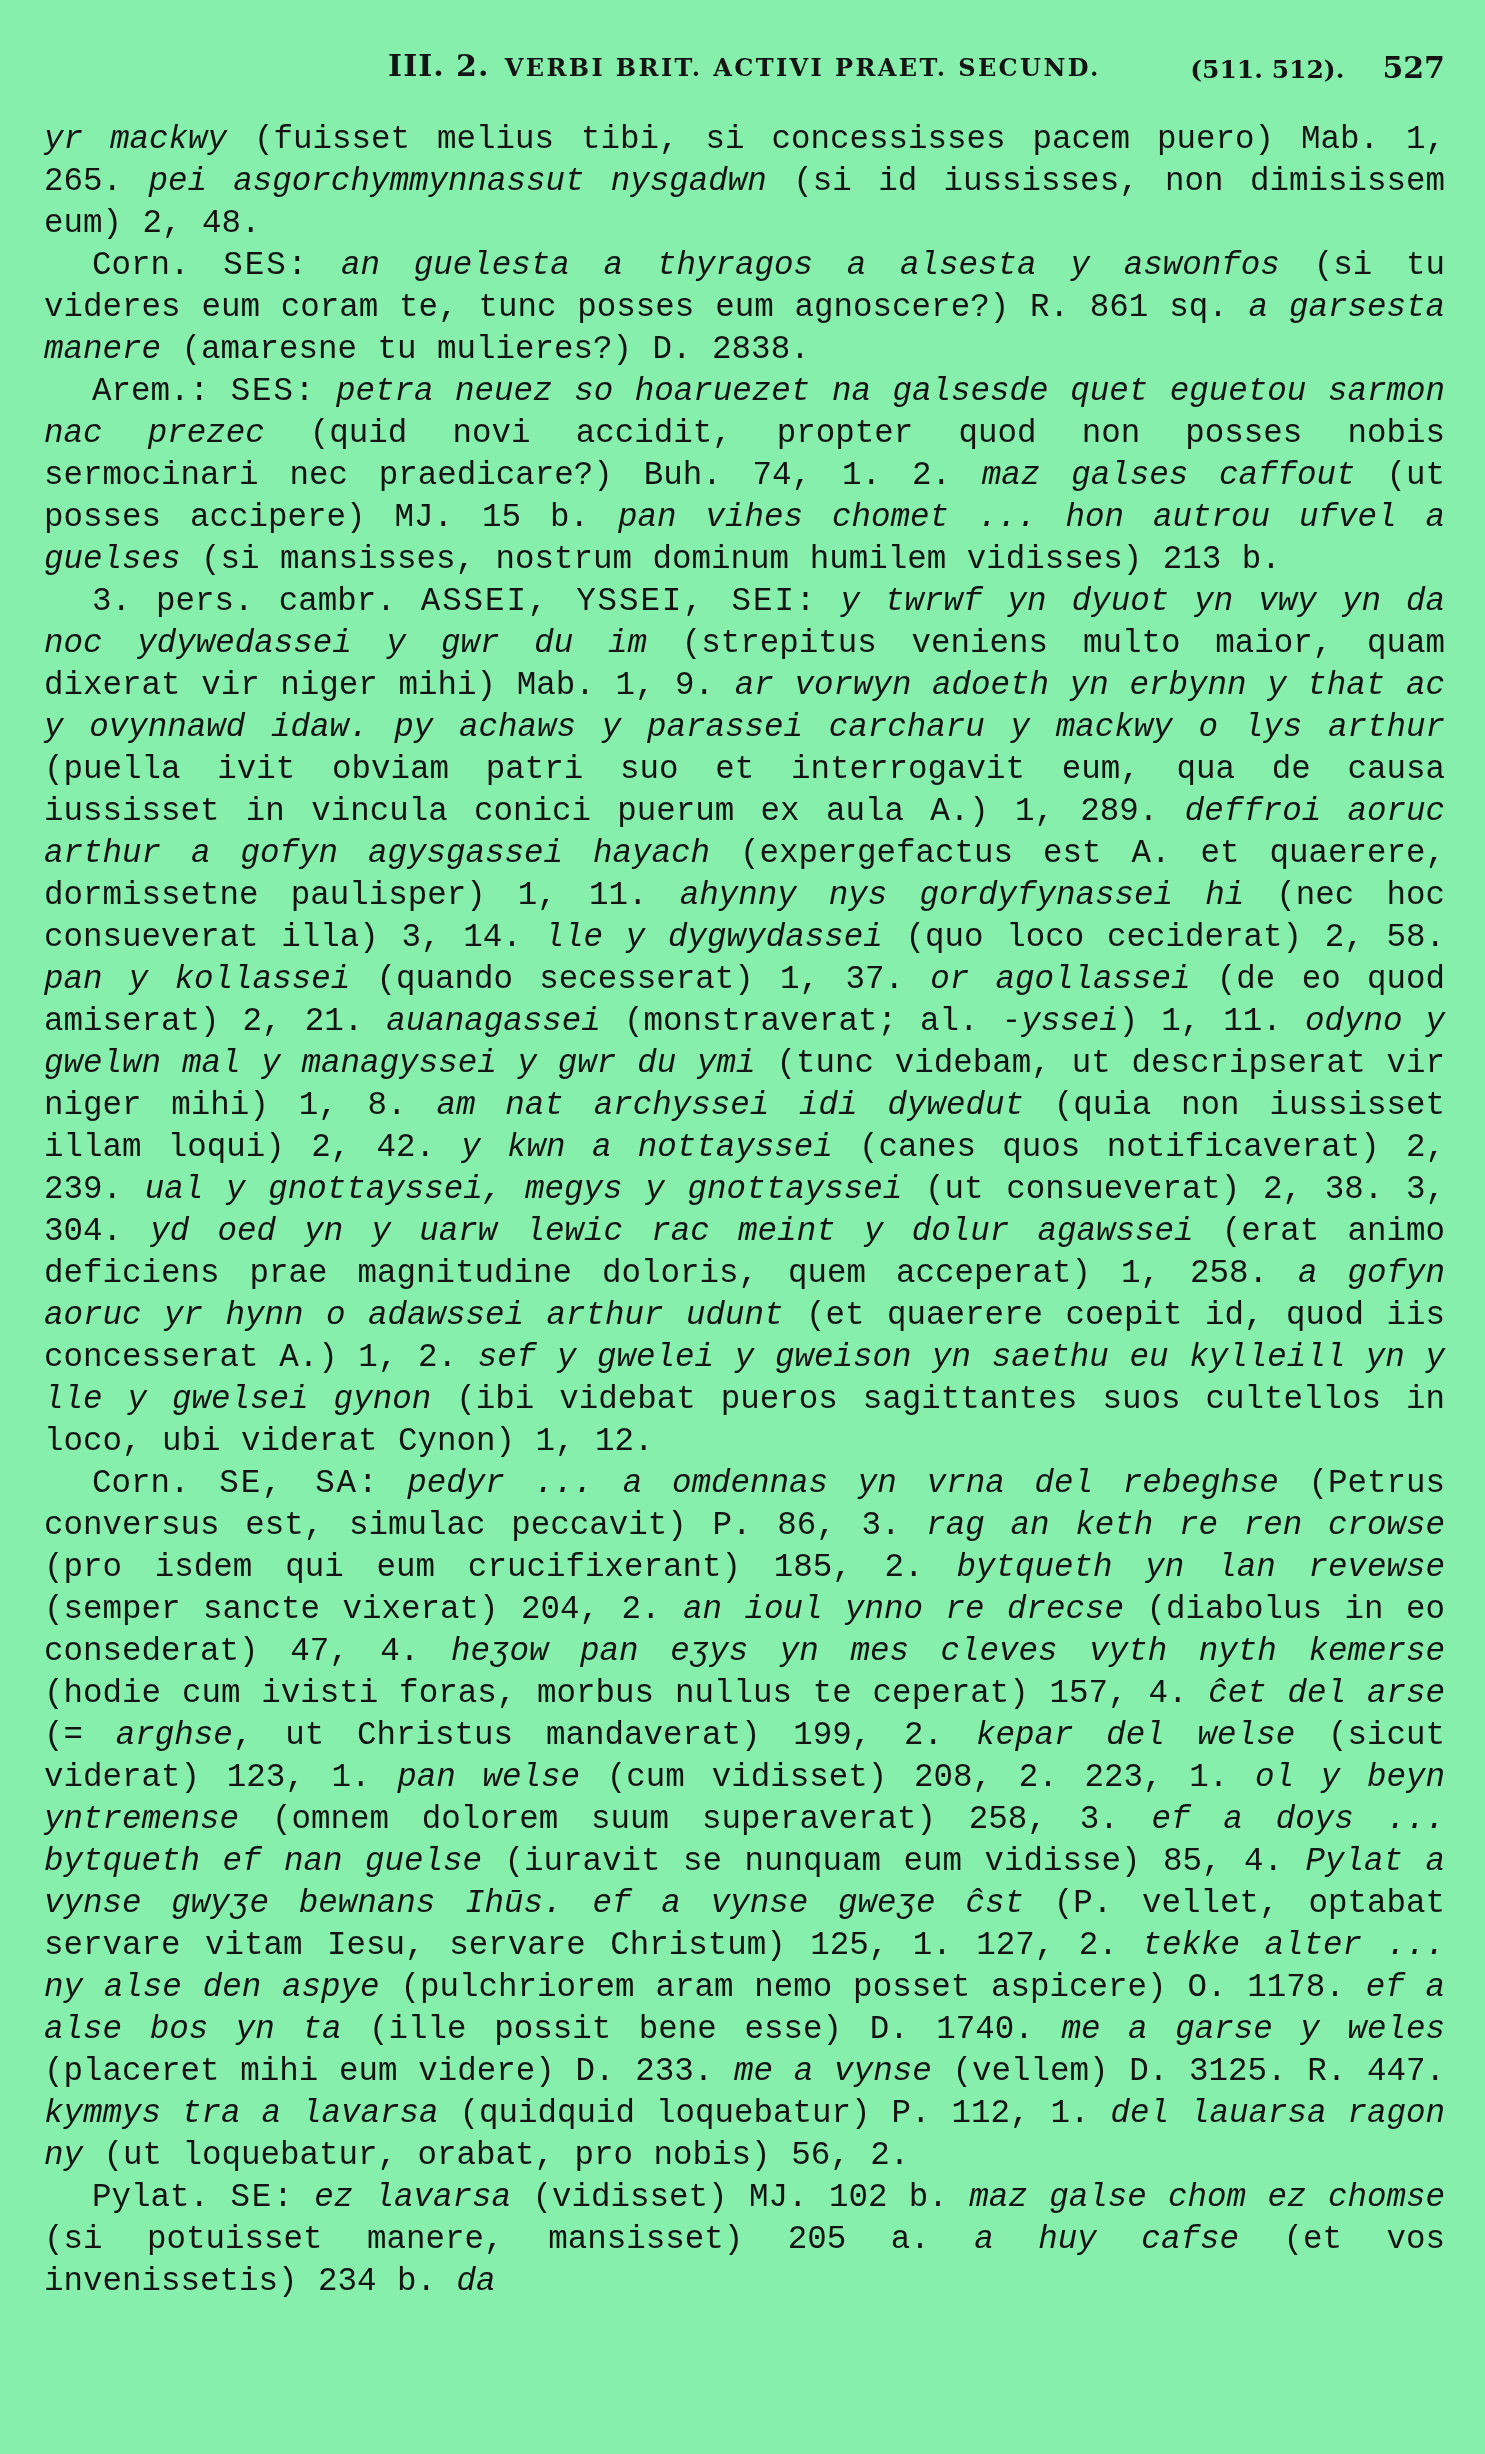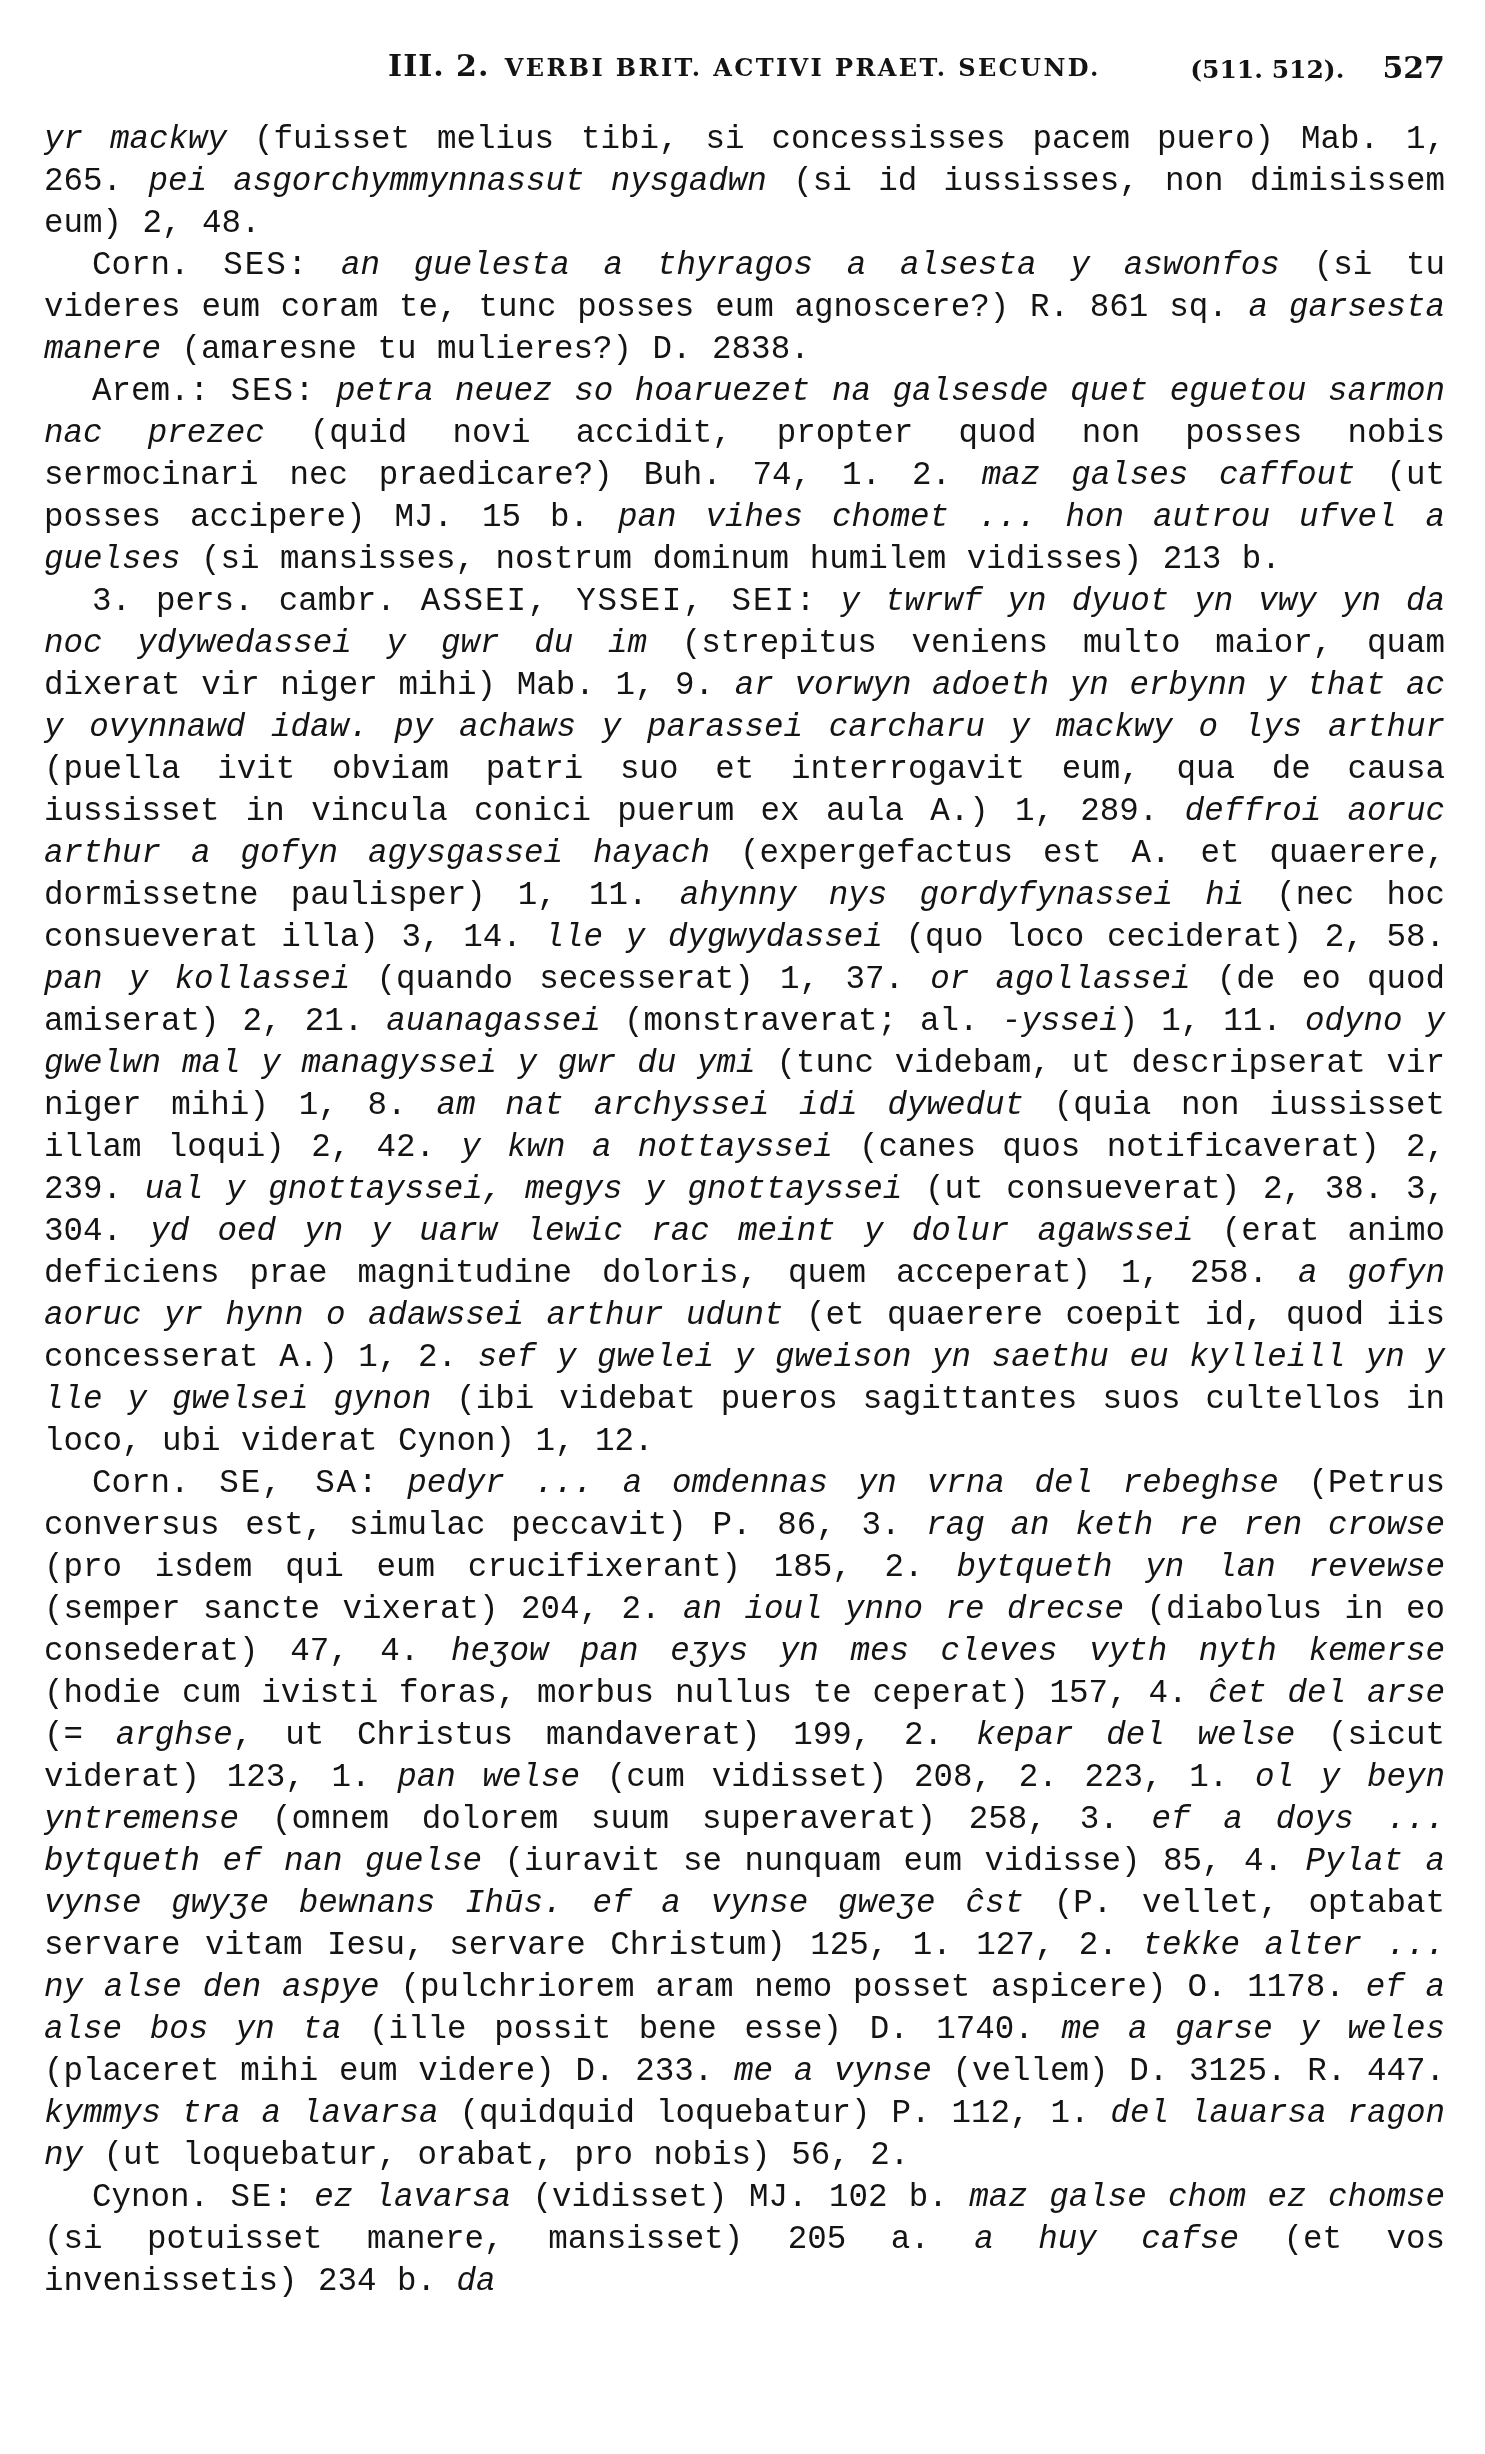--- a/index.html
+++ b/index.html
@@ -4,21 +4,21 @@
 <style>
   html, body { margin: 0; padding: 0; }
   body {
     background: #e9e9e6;
     font-family: "DejaVu Serif", "Liberation Serif", serif;
   }
   .page {
     width: 1485px;
     height: 2455px;
     margin: 0 auto;
-    background: #ffffff;
+    background: #86efac;
     box-sizing: border-box;
     padding: 48px 40px 29px 44px;
     color: #141414;
     overflow: hidden;
   }
   .running-header {
     position: relative;
     height: 44px;
     margin-bottom: 27px;
     white-space: nowrap;
@@ -78,16 +78,16 @@
     <div class="header-right">
       <span class="col-ref">(511. 512).</span><span class="pagenum">527</span>
     </div>
   </div>
   <div class="text-block">
       <p class="para"><span class="it">yr mackwy </span><span>(fuisset melius tibi, si concessisses pacem puero) Mab. 1, 265. </span><span class="it">pei asgorchymmynnassut nysgadwn </span><span>(si id iussisses, non dimisissem eum) 2, 48.</span></p>
       <p class="para indent"><span>Corn. </span><span class="sp">SES</span><span>: </span><span class="it">an guelesta a thyragos a alsesta y aswonfos </span><span>(si tu videres eum coram te, tunc posses eum agnoscere?) R. 861 sq. </span><span class="it">a garsesta manere </span><span>(amaresne tu mulieres?) D. 2838.</span></p>
       <p class="para indent"><span>Arem.: </span><span class="sp">SES</span><span>: </span><span class="it">petra neuez so hoaruezet na galsesde quet eguetou sarmon nac prezec </span><span>(quid novi accidit, propter quod non posses nobis sermocinari nec praedicare?) Buh. 74, 1. 2. </span><span class="it">maz galses caffout </span><span>(ut posses accipere) MJ. 15 b. </span><span class="it">pan vihes chomet ... hon autrou ufvel a guelses </span><span>(si mansisses, nostrum dominum humilem vidisses) 213 b.</span></p>
       <p class="para indent"><span>3. pers. cambr. </span><span class="sp">ASSEI, YSSEI, SEI</span><span>: </span><span class="it">y twrwf yn dyuot yn vwy yn da noc ydywedassei y gwr du im </span><span>(strepitus veniens multo maior, quam dixerat vir niger mihi) Mab. 1, 9. </span><span class="it">ar vorwyn adoeth yn erbynn y that ac y ovynnawd idaw. py achaws y parassei carcharu y mackwy o lys arthur </span><span>(puella ivit obviam patri suo et interrogavit eum, qua de causa iussisset in vincula conici puerum ex aula A.) 1, 289. </span><span class="it">deffroi aoruc arthur a gofyn agysgassei hayach </span><span>(expergefactus est A. et quaerere, dormissetne paulisper) 1, 11. </span><span class="it">ahynny nys gordyfynassei hi </span><span>(nec hoc consueverat illa) 3, 14. </span><span class="it">lle y dygwydassei </span><span>(quo loco ceciderat) 2, 58. </span><span class="it">pan y kollassei </span><span>(quando secesserat) 1, 37. </span><span class="it">or agollassei </span><span>(de eo quod amiserat) 2, 21. </span><span class="it">auanagassei </span><span>(monstraverat; al. </span><span class="it">-yssei</span><span>) 1, 11. </span><span class="it">odyno y gwelwn mal y managyssei y gwr du ymi </span><span>(tunc videbam, ut descripserat vir niger mihi) 1, 8. </span><span class="it">am nat archyssei idi dywedut </span><span>(quia non iussisset illam loqui) 2, 42. </span><span class="it">y kwn a nottayssei </span><span>(canes quos notificaverat) 2, 239. </span><span class="it">ual y gnottayssei, megys y gnottayssei </span><span>(ut consueverat) 2, 38. 3, 304. </span><span class="it">yd oed yn y uarw lewic rac meint y dolur agawssei </span><span>(erat animo deficiens prae magnitudine doloris, quem acceperat) 1, 258. </span><span class="it">a gofyn aoruc yr hynn o adawssei arthur udunt </span><span>(et quaerere coepit id, quod iis concesserat A.) 1, 2. </span><span class="it">sef y gwelei y gweison yn saethu eu kylleill yn y lle y gwelsei gynon </span><span>(ibi videbat pueros sagittantes suos cultellos in loco, ubi viderat Cynon) 1, 12.</span></p>
       <p class="para indent"><span>Corn. </span><span class="sp">SE, SA</span><span>: </span><span class="it">pedyr ... a omdennas yn vrna del rebeghse </span><span>(Petrus conversus est, simulac peccavit) P. 86, 3. </span><span class="it">rag an keth re ren crowse </span><span>(pro isdem qui eum crucifixerant) 185, 2. </span><span class="it">bytqueth yn lan revewse </span><span>(semper sancte vixerat) 204, 2. </span><span class="it">an ioul ynno re drecse </span><span>(diabolus in eo consederat) 47, 4. </span><span class="it">heʒow pan eʒys yn mes cleves vyth nyth kemerse </span><span>(hodie cum ivisti foras, morbus nullus te ceperat) 157, 4. </span><span class="it">ĉet del arse </span><span>(= </span><span class="it">arghse</span><span>, ut Christus mandaverat) 199, 2. </span><span class="it">kepar del welse </span><span>(sicut viderat) 123, 1. </span><span class="it">pan welse </span><span>(cum vidisset) 208, 2. 223, 1. </span><span class="it">ol y beyn yntremense </span><span>(omnem dolorem suum superaverat) 258, 3. </span><span class="it">ef a doys ... bytqueth ef nan guelse </span><span>(iuravit se nunquam eum vidisse) 85, 4. </span><span class="it">Pylat a vynse gwyʒe bewnans Ihūs. ef a vynse gweʒe ĉst </span><span>(P. vellet, optabat servare vitam Iesu, servare Christum) 125, 1. 127, 2. </span><span class="it">tekke alter ... ny alse den aspye </span><span>(pulchriorem aram nemo posset aspicere) O. 1178. </span><span class="it">ef a alse bos yn ta </span><span>(ille possit bene esse) D. 1740. </span><span class="it">me a garse y weles </span><span>(placeret mihi eum videre) D. 233. </span><span class="it">me a vynse </span><span>(vellem) D. 3125. R. 447. </span><span class="it">kymmys tra a lavarsa </span><span>(quidquid loquebatur) P. 112, 1. </span><span class="it">del lauarsa ragon ny </span><span>(ut loquebatur, orabat, pro nobis) 56, 2.</span></p>
-      <p class="para indent"><span>Cynon. </span><span class="sp">SE</span><span>: </span><span class="it">ez lavarsa </span><span>(vidisset) MJ. 102 b. </span><span class="it">maz galse chom ez chomse </span><span>(si potuisset manere, mansisset) 205 a. </span><span class="it">a huy cafse </span><span>(et vos invenissetis) 234 b. </span><span class="it">da</span></p>
+      <p class="para indent"><span>Pylat. </span><span class="sp">SE</span><span>: </span><span class="it">ez lavarsa </span><span>(vidisset) MJ. 102 b. </span><span class="it">maz galse chom ez chomse </span><span>(si potuisset manere, mansisset) 205 a. </span><span class="it">a huy cafse </span><span>(et vos invenissetis) 234 b. </span><span class="it">da</span></p>
     </div>
 </div>
 
 
 </body></html>

